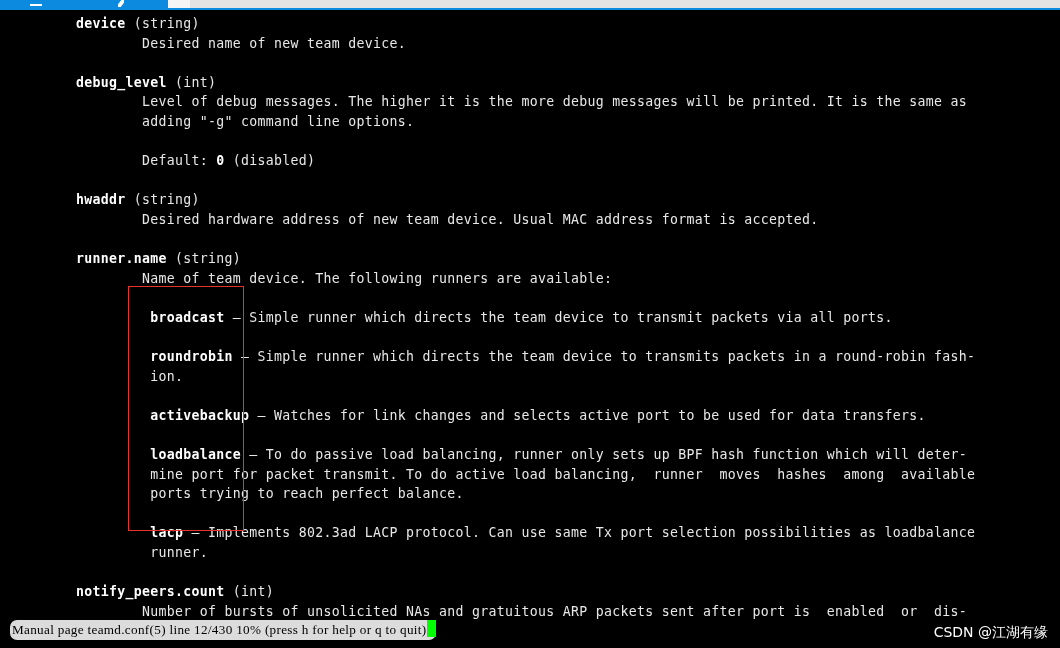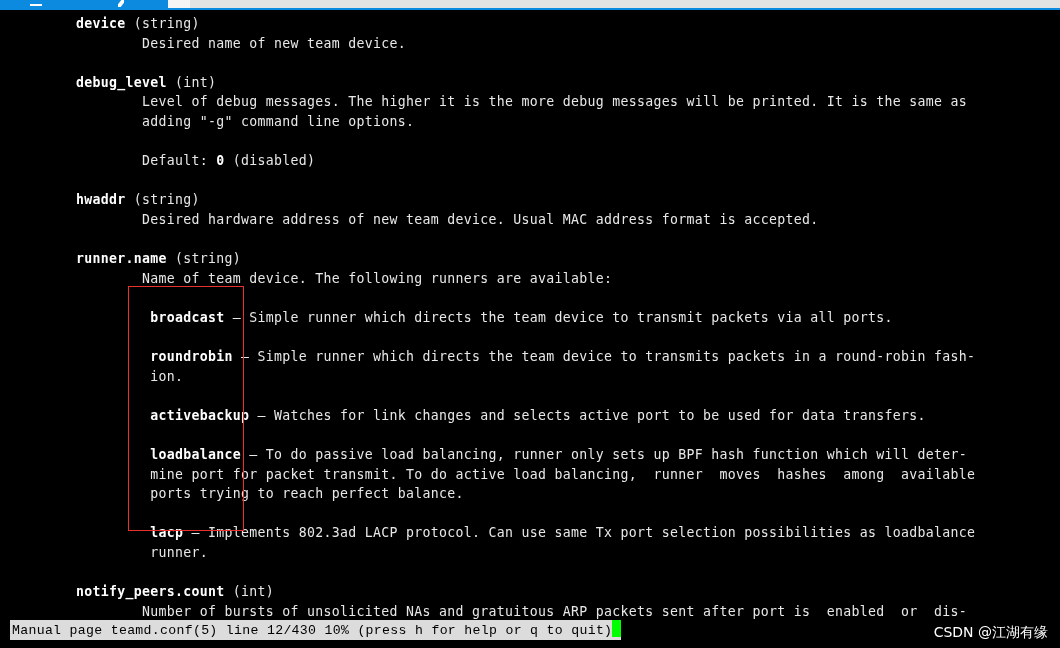--- a/index.html
+++ b/index.html
@@ -108,26 +108,27 @@
     height: 20px;
     background: #000000;
   }
   #status-bar-inner {
     position: absolute;
     left: 10px;
     top: 0px;
     height: 20px;
     background: #dcdcdc;
     color: #000000;
-    font-family: Liberation Mono, monospace;
+    font-family: Liberation Serif, serif;
     font-size: 13.2px;
     line-height: 20px;
     letter-spacing: 0.31px;
     white-space: pre;
     padding: 0 0 0 2px;
+    border-radius: 7px;
   }
   #status-cursor {
     display: inline-block;
     width: 9px;
     height: 17px;
     vertical-align: -3px;
     background: #00ff00;
   }
 
   

